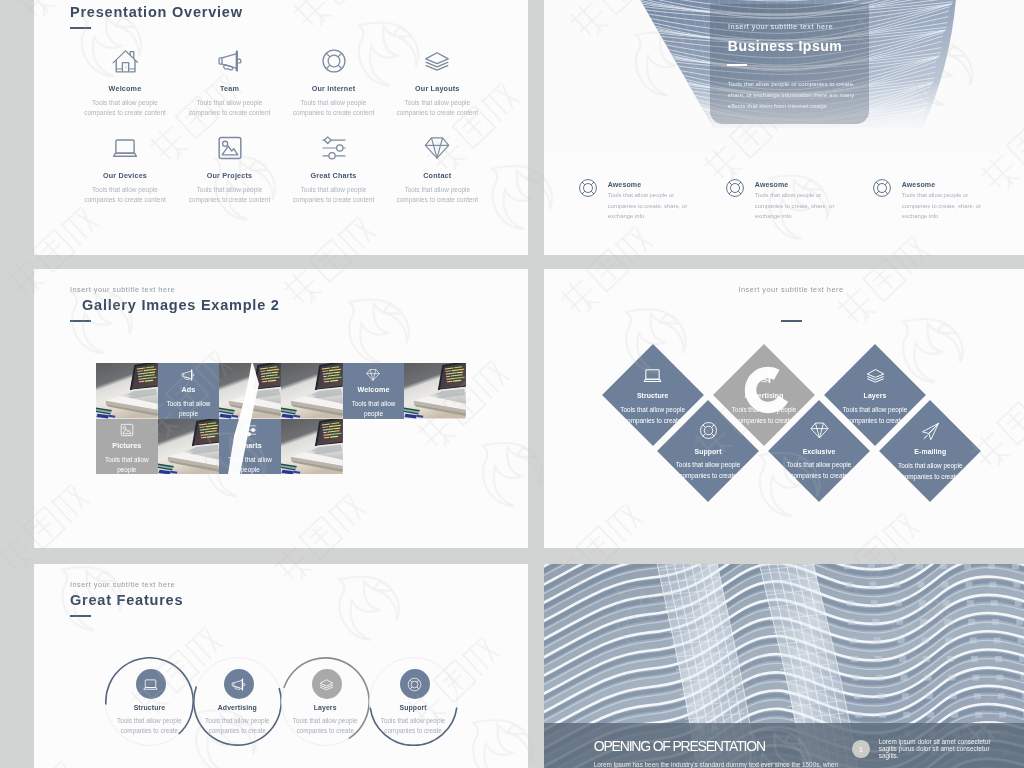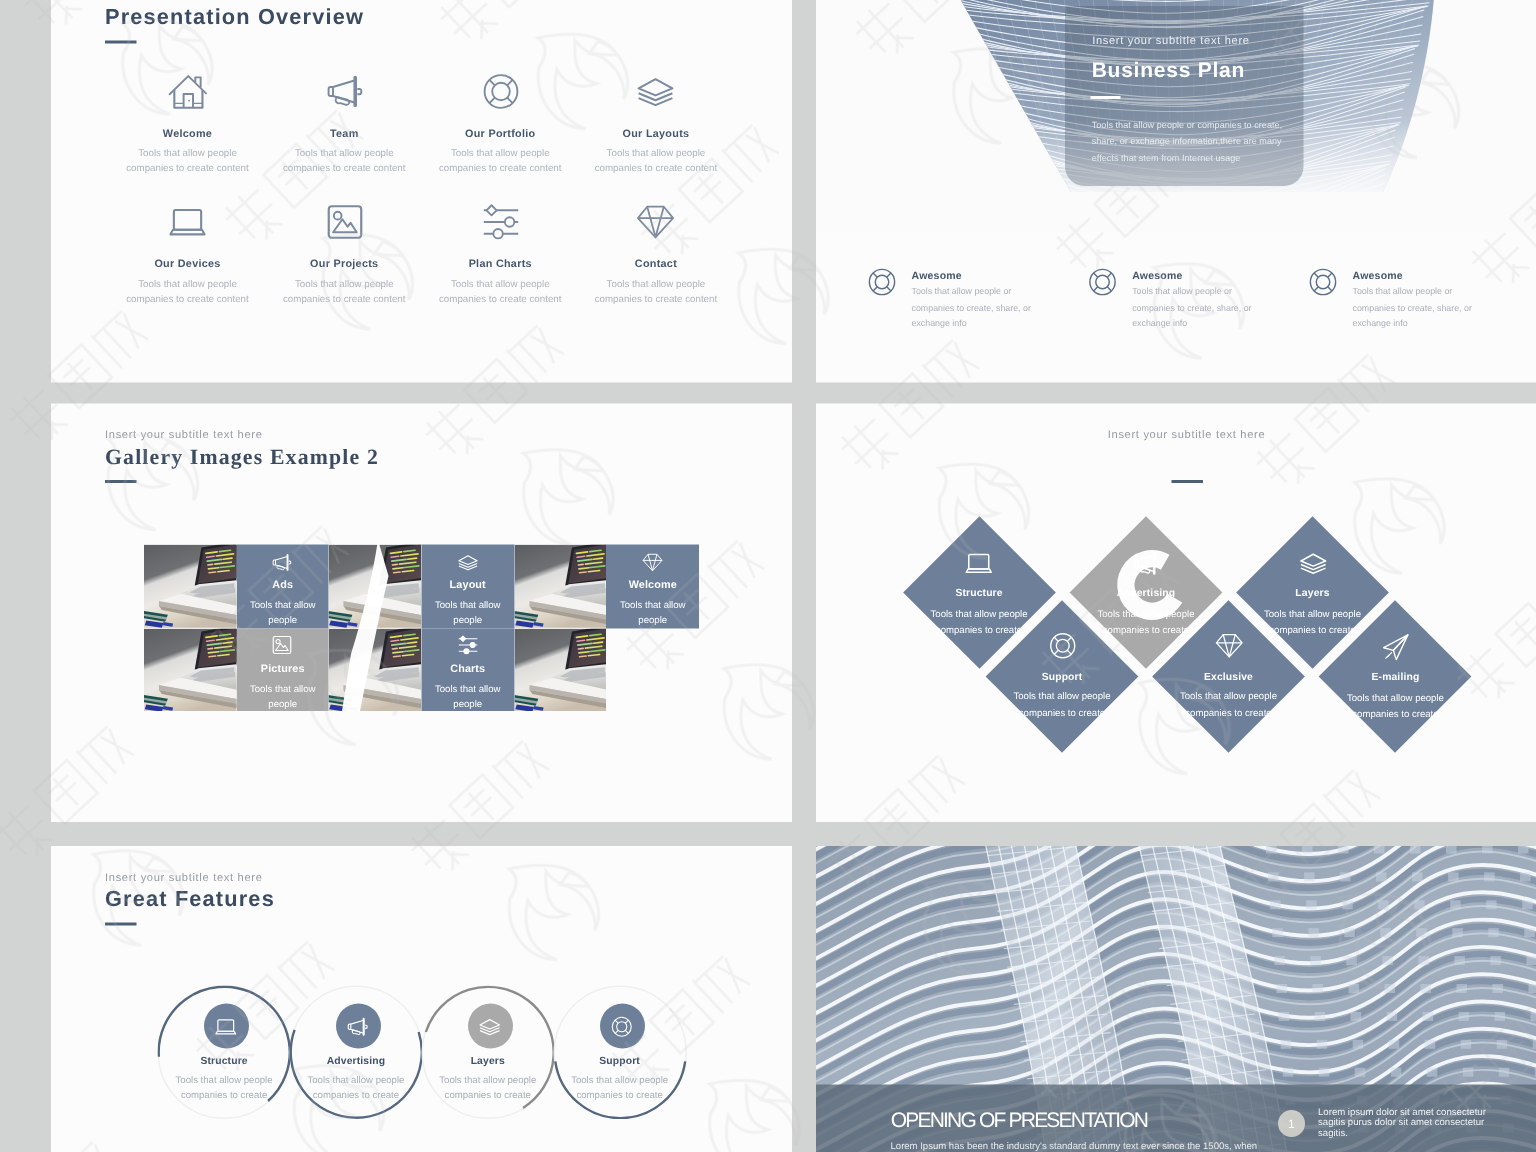--- a/index.html
+++ b/index.html
@@ -187,21 +187,21 @@
           </div>
           <div class="f1lab">Team</div>
           <div class="f1txt"><span>Tools that allow people</span><br><span>companies to create content</span></div>
         </div>
         <div class="f1cell" style="left: 239.5px; top: 72px;">
           <div class="f1icon">
             <svg width="26" height="26" style="color:#7b8a9f">
               <use href="#ic-life"></use>
             </svg>
           </div>
-          <div class="f1lab">Our Portfolio</div>
+          <div class="f1lab">Our Internet</div>
           <div class="f1txt"><span>Tools that allow people</span><br><span>companies to create content</span></div>
         </div>
         <div class="f1cell" style="left: 343.3px; top: 72px;">
           <div class="f1icon">
             <svg width="26" height="26" style="color:#7b8a9f">
               <use href="#ic-layers"></use>
             </svg>
           </div>
           <div class="f1lab">Our Layouts</div>
           <div class="f1txt"><span>Tools that allow people</span><br><span>companies to create content</span></div>
@@ -223,21 +223,21 @@
           </div>
           <div class="f1lab">Our Projects</div>
           <div class="f1txt"><span>Tools that allow people</span><br><span>companies to create content</span></div>
         </div>
         <div class="f1cell" style="left: 239.5px; top: 159px;">
           <div class="f1icon">
             <svg width="26" height="26" style="color:#7b8a9f">
               <use href="#ic-sliders"></use>
             </svg>
           </div>
-          <div class="f1lab">Plan Charts</div>
+          <div class="f1lab">Great Charts</div>
           <div class="f1txt"><span>Tools that allow people</span><br><span>companies to create content</span></div>
         </div>
         <div class="f1cell" style="left: 343.3px; top: 159px; text-align: center;">
           <div class="f1icon">
             <svg width="26" height="26" style="color:#7b8a9f">
               <use href="#ic-diamond"></use>
             </svg>
           </div>
           <div class="f1lab">Contact</div>
           <div class="f1txt"><span>Tools that allow people</span><br><span>companies to create content</span></div>
@@ -366,21 +366,21 @@
               <path d="M160.9 151.2 C 179 160.1, 227 174.1, 261 174.8 C 297 175.4, 344 156.1, 379.4 141.5"></path>
               <path d="M163.9 154.0 C 182 161.6, 229 172.3, 263 172.8 C 298 173.3, 344 158.5, 378.7 147.3"></path>
               <path d="M167.0 156.8 C 184 163.0, 231 170.4, 264 170.7 C 298 171.1, 344 160.9, 378.0 153.2"></path>
             </g>
           <rect x="70" y="-8" width="360" height="162" fill="url(#bpfade)"></rect>
         </g>
       </svg>
     </div>
     <div class="s2box"></div>
     <div class="s2sub">Insert your subtitle text here</div>
-    <div class="s2title">Business Plan</div>
+    <div class="s2title">Business Ipsum</div>
     <div class="s2rule"></div>
     <div class="s2body">Tools that allow people or companies to create, share, or exchange information,there are many effects that stem from Internet usage</div>
     <div id="s2items">
         <div class="s2item" style="left: 33.7px; top: 202.4px;">
           <div class="s2ic"><svg width="20" height="20" style="color:#5c6f88">
               <use href="#ic-life"></use>
             </svg></div>
           <div class="s2lab">Awesome</div>
           <div class="s2txt">Tools that allow people or companies to create, share, or exchange info</div>
         </div>
@@ -396,21 +396,21 @@
               <use href="#ic-life"></use>
             </svg></div>
           <div class="s2lab">Awesome</div>
           <div class="s2txt">Tools that allow people or companies to create, share, or exchange info</div>
         </div>
       </div>
   </div>
 
   <div class="slide" id="s3">
     <div class="subtitle" style="left:36px; top:17px;">Insert your subtitle text here</div>
-    <div class="headline" style="left:36px; top:28px;font-family:Liberation Serif, serif;">Gallery Images Example 2</div>
+    <div class="headline" style="left:48px; top:28px;">Gallery Images Example 2</div>
     <div class="rule" style="left:36px; top:51px;"></div>
     <div class="gal" id="s3gal">
         <div class="gc photo"><svg width="100%" height="100%" viewBox="0 0 62 56" preserveAspectRatio="none">
             <defs>
               <linearGradient id="p0bg" x1="0.1" y1="0" x2="0.5" y2="1">
                 <stop offset="0" stop-color="#5e5f62"></stop>
                 <stop offset="0.33" stop-color="#6e7073"></stop>
                 <stop offset="0.40" stop-color="#dcdcda"></stop>
                 <stop offset="0.62" stop-color="#eceae6"></stop>
                 <stop offset="0.82" stop-color="#ded6c9"></stop>
@@ -506,29 +506,20 @@
               <path d="M31.8 35.2 L39 31.4 L61 29.3 L61 32.4 L35 36.1 Z"></path>
             </g>
             <path d="M10 38.0 L25 33.2 L62 41.2 L62 47.5 Z" fill="#f4f3f1"></path>
             <path d="M10 38.0 L10 41.4 L62 50.6 L62 47.5 Z" fill="#b9b5ae"></path>
             <path d="M10 41.4 L12 44.0 L62 53.6 L62 50.6 Z" fill="#a79e92"></path>
             <path d="M-2 44.5 L16 47.3 L14.2 52.0 L-2 49.2 Z" fill="#19524f"></path>
             <path d="M-2 46.2 L15.6 49.0 L15.0 50.6 L-2 47.8 Z" fill="#cfcfc9" opacity="0.7"></path>
             <path d="M1.5 51.2 L13 52.8 L12 56 L0.5 54.4 Z" fill="#27369a"></path>
             <path d="M13 52.2 L19.5 53.2 L19 55.3 L12.6 54.3 Z" fill="#2d3fad"></path>
           </svg></div>
-        <div class="gc gt">
-          <div class="gi">
-            <svg width="14" height="14" style="color:#ffffff">
-              <use href="#ic-layers"></use>
-            </svg>
-          </div>
-          <div class="gl">Layout</div>
-          <div class="gx">Tools that allow people</div>
-        </div>
         <div class="gc photo"><svg width="100%" height="100%" viewBox="0 0 62 56" preserveAspectRatio="none">
             <defs>
               <linearGradient id="p4bg" x1="0.1" y1="0" x2="0.5" y2="1">
                 <stop offset="0" stop-color="#5e5f62"></stop>
                 <stop offset="0.33" stop-color="#6e7073"></stop>
                 <stop offset="0.40" stop-color="#dcdcda"></stop>
                 <stop offset="0.62" stop-color="#eceae6"></stop>
                 <stop offset="0.82" stop-color="#ded6c9"></stop>
                 <stop offset="1" stop-color="#c9bdad"></stop>
               </linearGradient>

